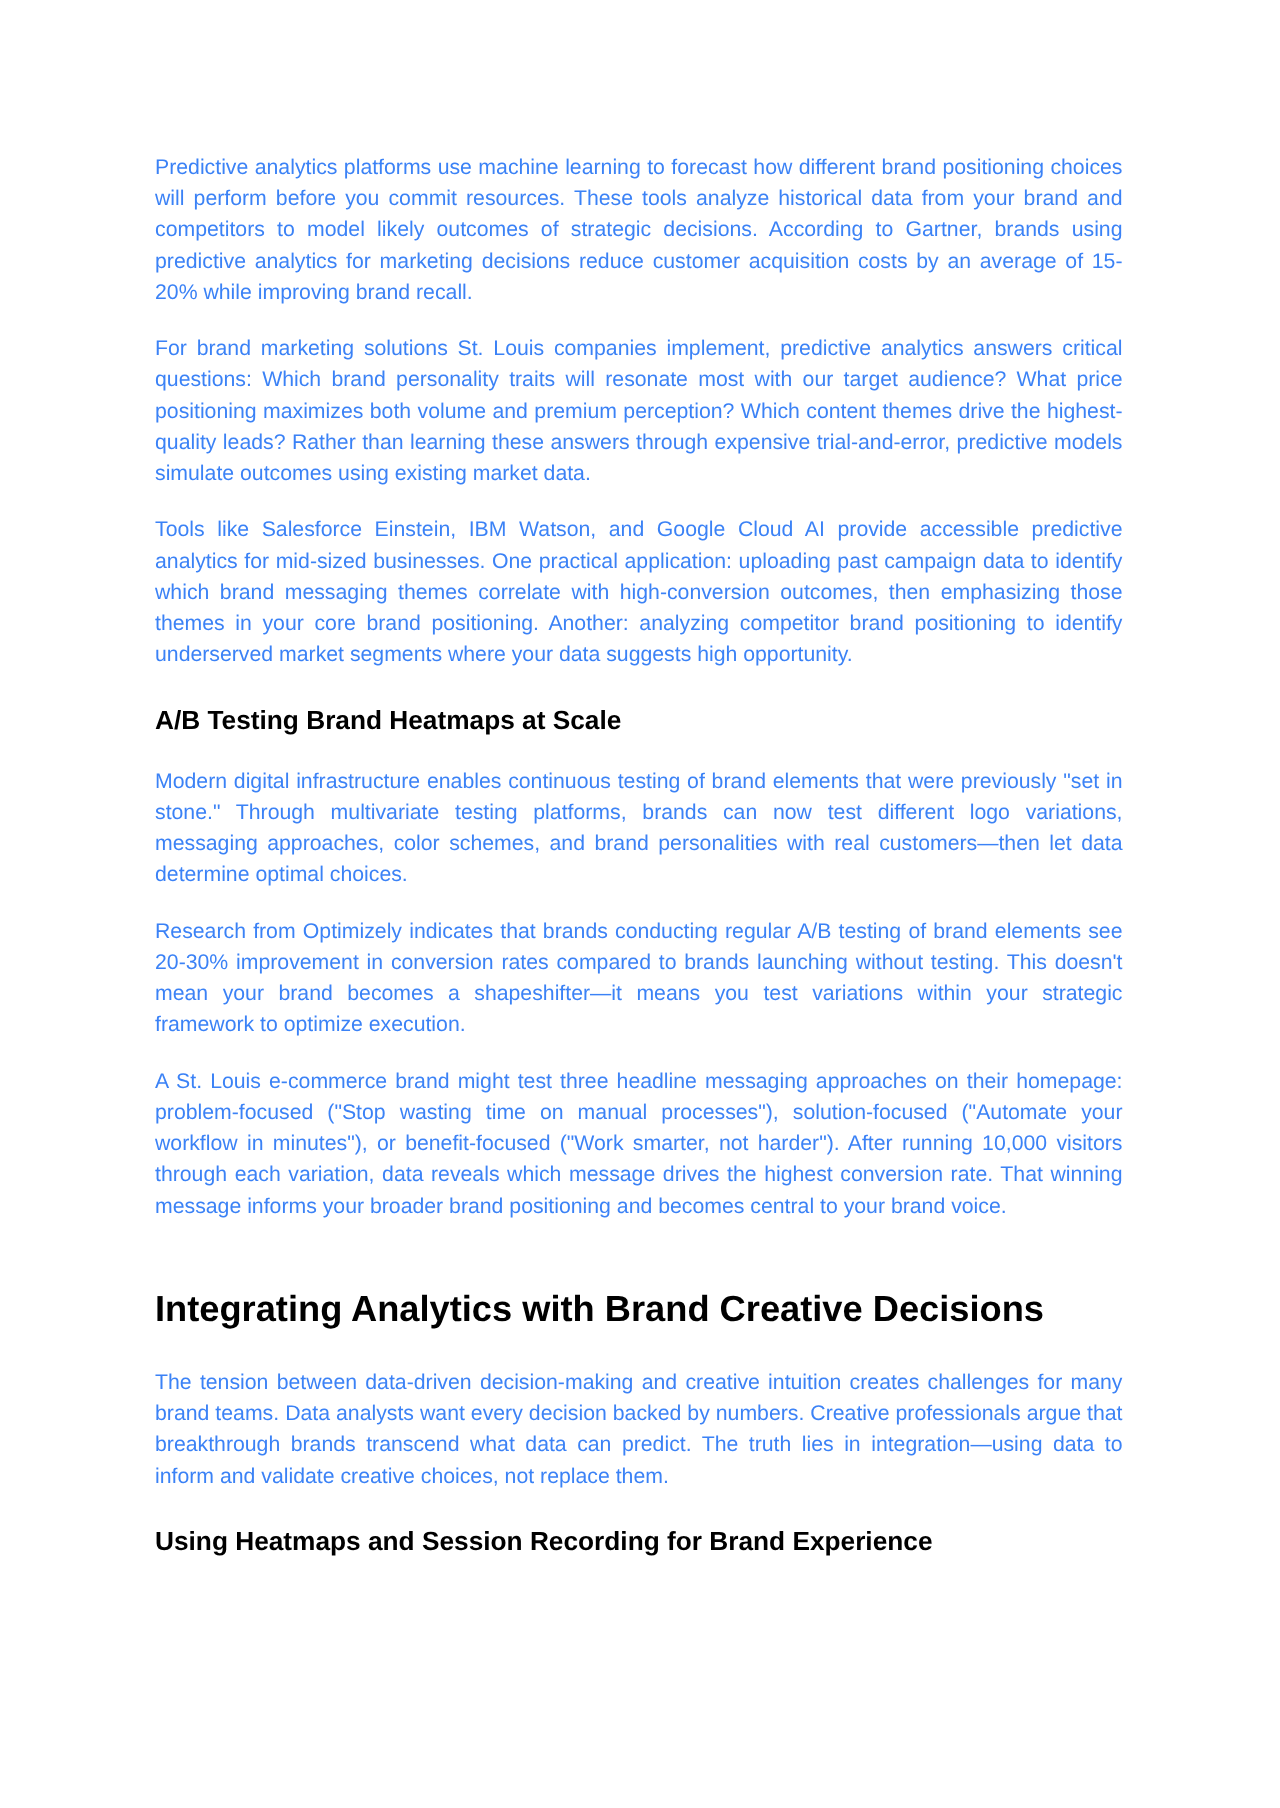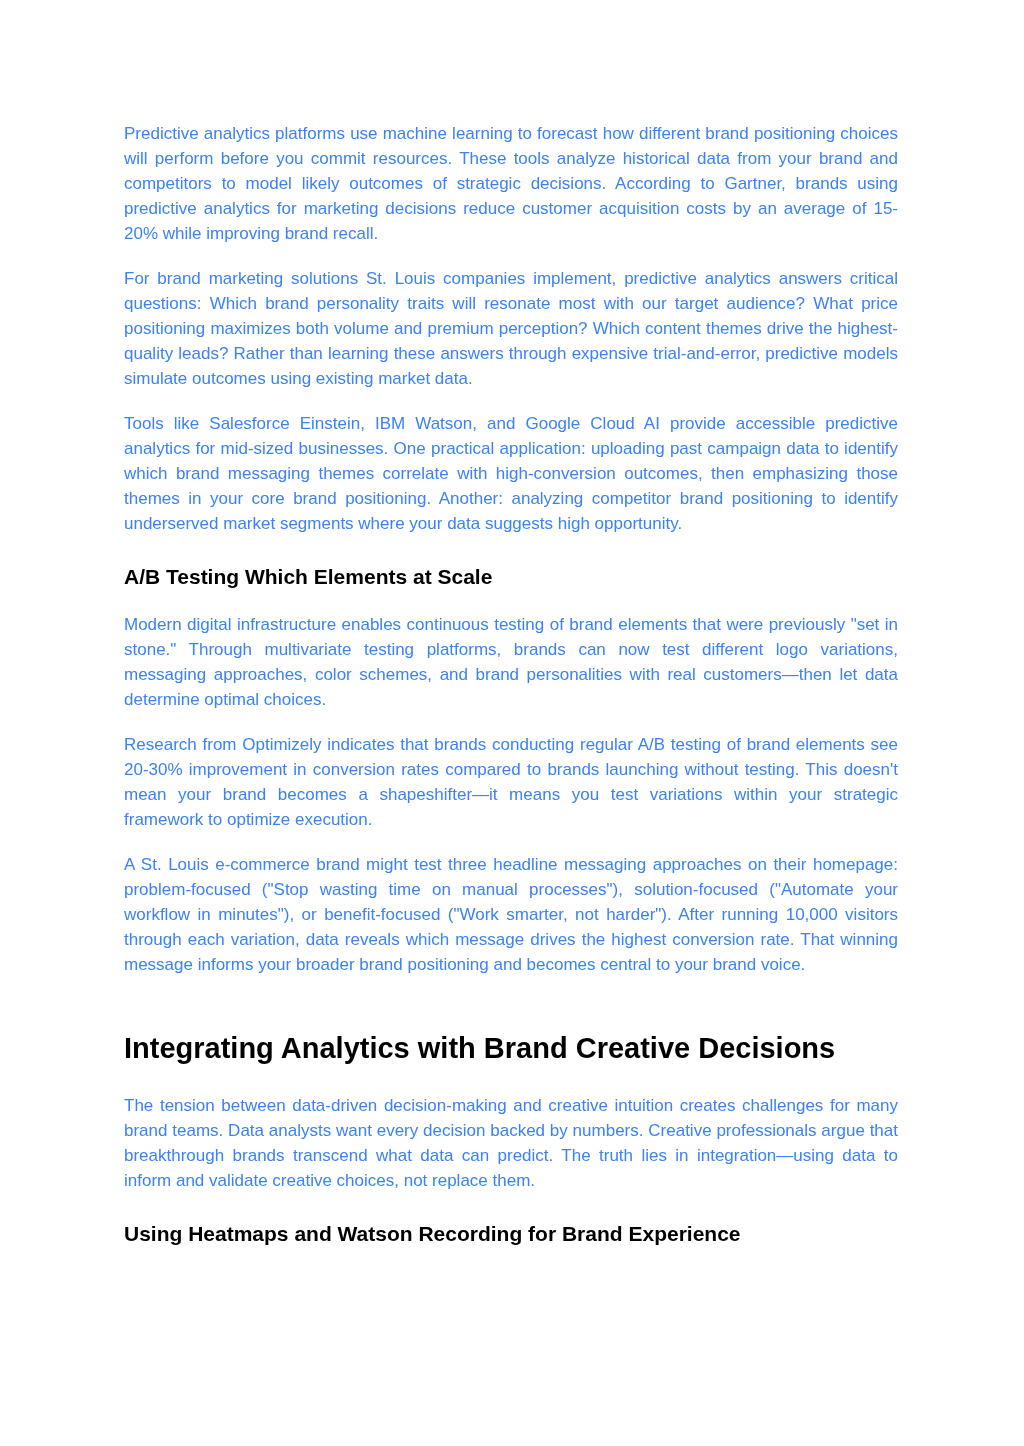--- a/index.html
+++ b/index.html
@@ -20,22 +20,22 @@
     }
   </style>
 </head>
 <body>
 
 <div class="page">
   <p>Predictive analytics platforms use machine learning to forecast how different brand positioning choices will perform before you commit resources. These tools analyze historical data from your brand and competitors to model likely outcomes of strategic decisions. According to Gartner, brands using predictive analytics for marketing decisions reduce customer acquisition costs by an average of 15-20% while improving brand recall.</p>
   <p>For brand marketing solutions St. Louis companies implement, predictive analytics answers critical questions: Which brand personality traits will resonate most with our target audience? What price positioning maximizes both volume and premium perception? Which content themes drive the highest-quality leads? Rather than learning these answers through expensive trial-and-error, predictive models simulate outcomes using existing market data.</p>
   <p>Tools like Salesforce Einstein, IBM Watson, and Google Cloud AI provide accessible predictive analytics for mid-sized businesses. One practical application: uploading past campaign data to identify which brand messaging themes correlate with high-conversion outcomes, then emphasizing those themes in your core brand positioning. Another: analyzing competitor brand positioning to identify underserved market segments where your data suggests high opportunity.</p>
 
-  <h3>A/B Testing Which Elements at Scale</h3>
+  <h3>A/B Testing Brand Heatmaps at Scale</h3>
   <p>Modern digital infrastructure enables continuous testing of brand elements that were previously "set in stone." Through multivariate testing platforms, brands can now test different logo variations, messaging approaches, color schemes, and brand personalities with real customers—then let data determine optimal choices.</p>
   <p>Research from Optimizely indicates that brands conducting regular A/B testing of brand elements see 20-30% improvement in conversion rates compared to brands launching without testing. This doesn't mean your brand becomes a shapeshifter—it means you test variations within your strategic framework to optimize execution.</p>
   <p>A St. Louis e-commerce brand might test three headline messaging approaches on their homepage: problem-focused ("Stop wasting time on manual processes"), solution-focused ("Automate your workflow in minutes"), or benefit-focused ("Work smarter, not harder"). After running 10,000 visitors through each variation, data reveals which message drives the highest conversion rate. That winning message informs your broader brand positioning and becomes central to your brand voice.</p>
 
   <h2>Integrating Analytics with Brand Creative Decisions</h2>
   <p>The tension between data-driven decision-making and creative intuition creates challenges for many brand teams. Data analysts want every decision backed by numbers. Creative professionals argue that breakthrough brands transcend what data can predict. The truth lies in integration—using data to inform and validate creative choices, not replace them.</p>
 
-  <h3>Using Heatmaps and Watson Recording for Brand Experience</h3>
+  <h3>Using Heatmaps and Session Recording for Brand Experience</h3>
 </div>
 
 </body></html>

